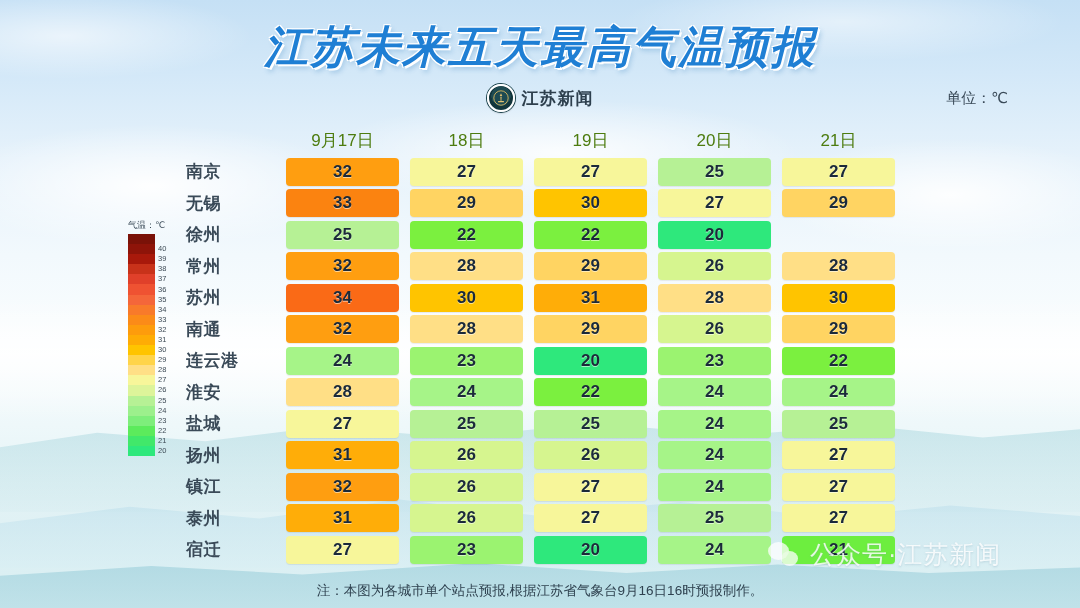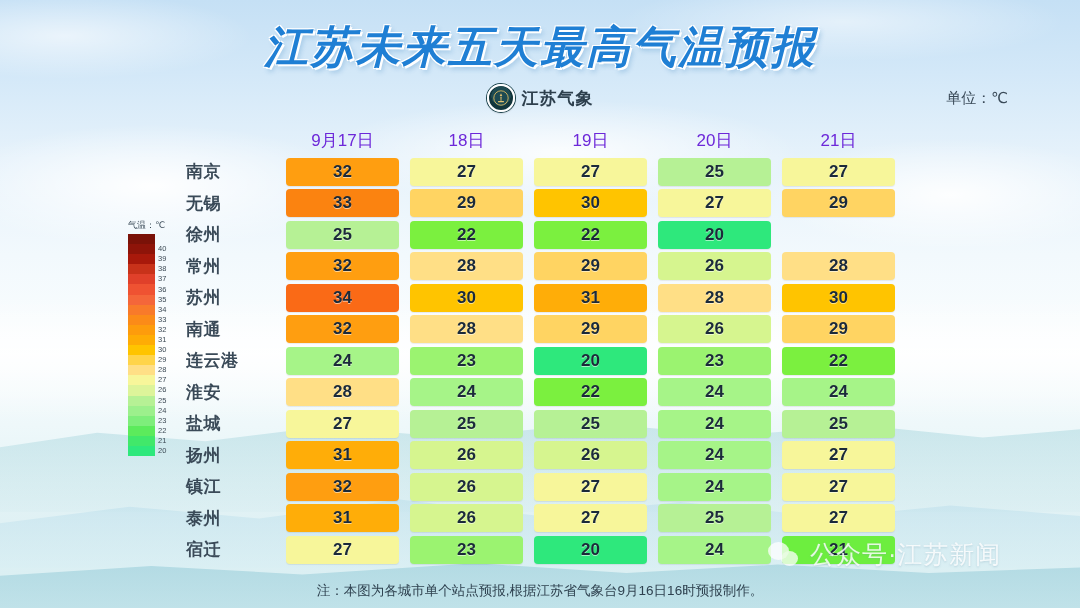--- a/index.html
+++ b/index.html
@@ -79,21 +79,21 @@
   .legend-row { display: flex; align-items: center; height: 10.1px; }
   .legend-swatch { width: 27px; height: 10.1px; }
   .legend-label { font-size: 7.5px; color: #3d4a55; margin-left: 3px; line-height: 10px; }
 
   
   .table { position: absolute; left: 186px; top: 125px; }
   .head-row { display: flex; height: 31px; align-items: center; }
   .head-city { width: 100px; }
   .head-cell {
     width: 113px; margin-right: 11px; text-align: center;
-    font-size: 17px; color: #6d28d9; font-weight: normal;
+    font-size: 17px; color: #4d7c0f; font-weight: normal;
   }
   .head-cell:last-child { margin-right: 0; }
   .body-row { display: flex; align-items: center; height: 31.5px; }
   .city {
     width: 100px; text-align: left; padding-right: 14px;
     font-size: 17px; font-weight: bold; color: #3a4a58; letter-spacing: .5px;
   }
   .cell {
     width: 113px; height: 28px; margin-right: 11px; border-radius: 4px;
     display: flex; align-items: center; justify-content: center;
@@ -136,21 +136,21 @@
 <div class="title">江苏未来五天最高气温预报</div>
 
 <div class="brand">
   <span class="brand-emblem">
     <svg width="16" height="16" viewBox="0 0 16 16" aria-hidden="true">
       <circle cx="8" cy="8" r="7.2" fill="none" stroke="#d8b860" stroke-width="0.9"></circle>
       <path d="M8 3.2 L9.3 6 L8 6 L9 8.4 L8 8.4 L8.9 10.6 L7.1 10.6 L8 8.4 L7 8.4 L8 6 L6.7 6 Z" fill="#e2c070"></path>
       <rect x="5" y="11" width="6" height="1.3" rx="0.5" fill="#e2c070"></rect>
     </svg>
   </span>
-  <span class="brand-name">江苏气象</span>
+  <span class="brand-name">江苏新闻</span>
 </div>
 
 <div class="unit">单位：℃</div>
 
 <div class="legend">
   <div class="legend-title">气温：℃</div>
   <div id="legend-stops">
       <div class="legend-row">
         <span class="legend-swatch" style="background: rgb(122, 18, 8);"></span>
         <span class="legend-label"></span>

